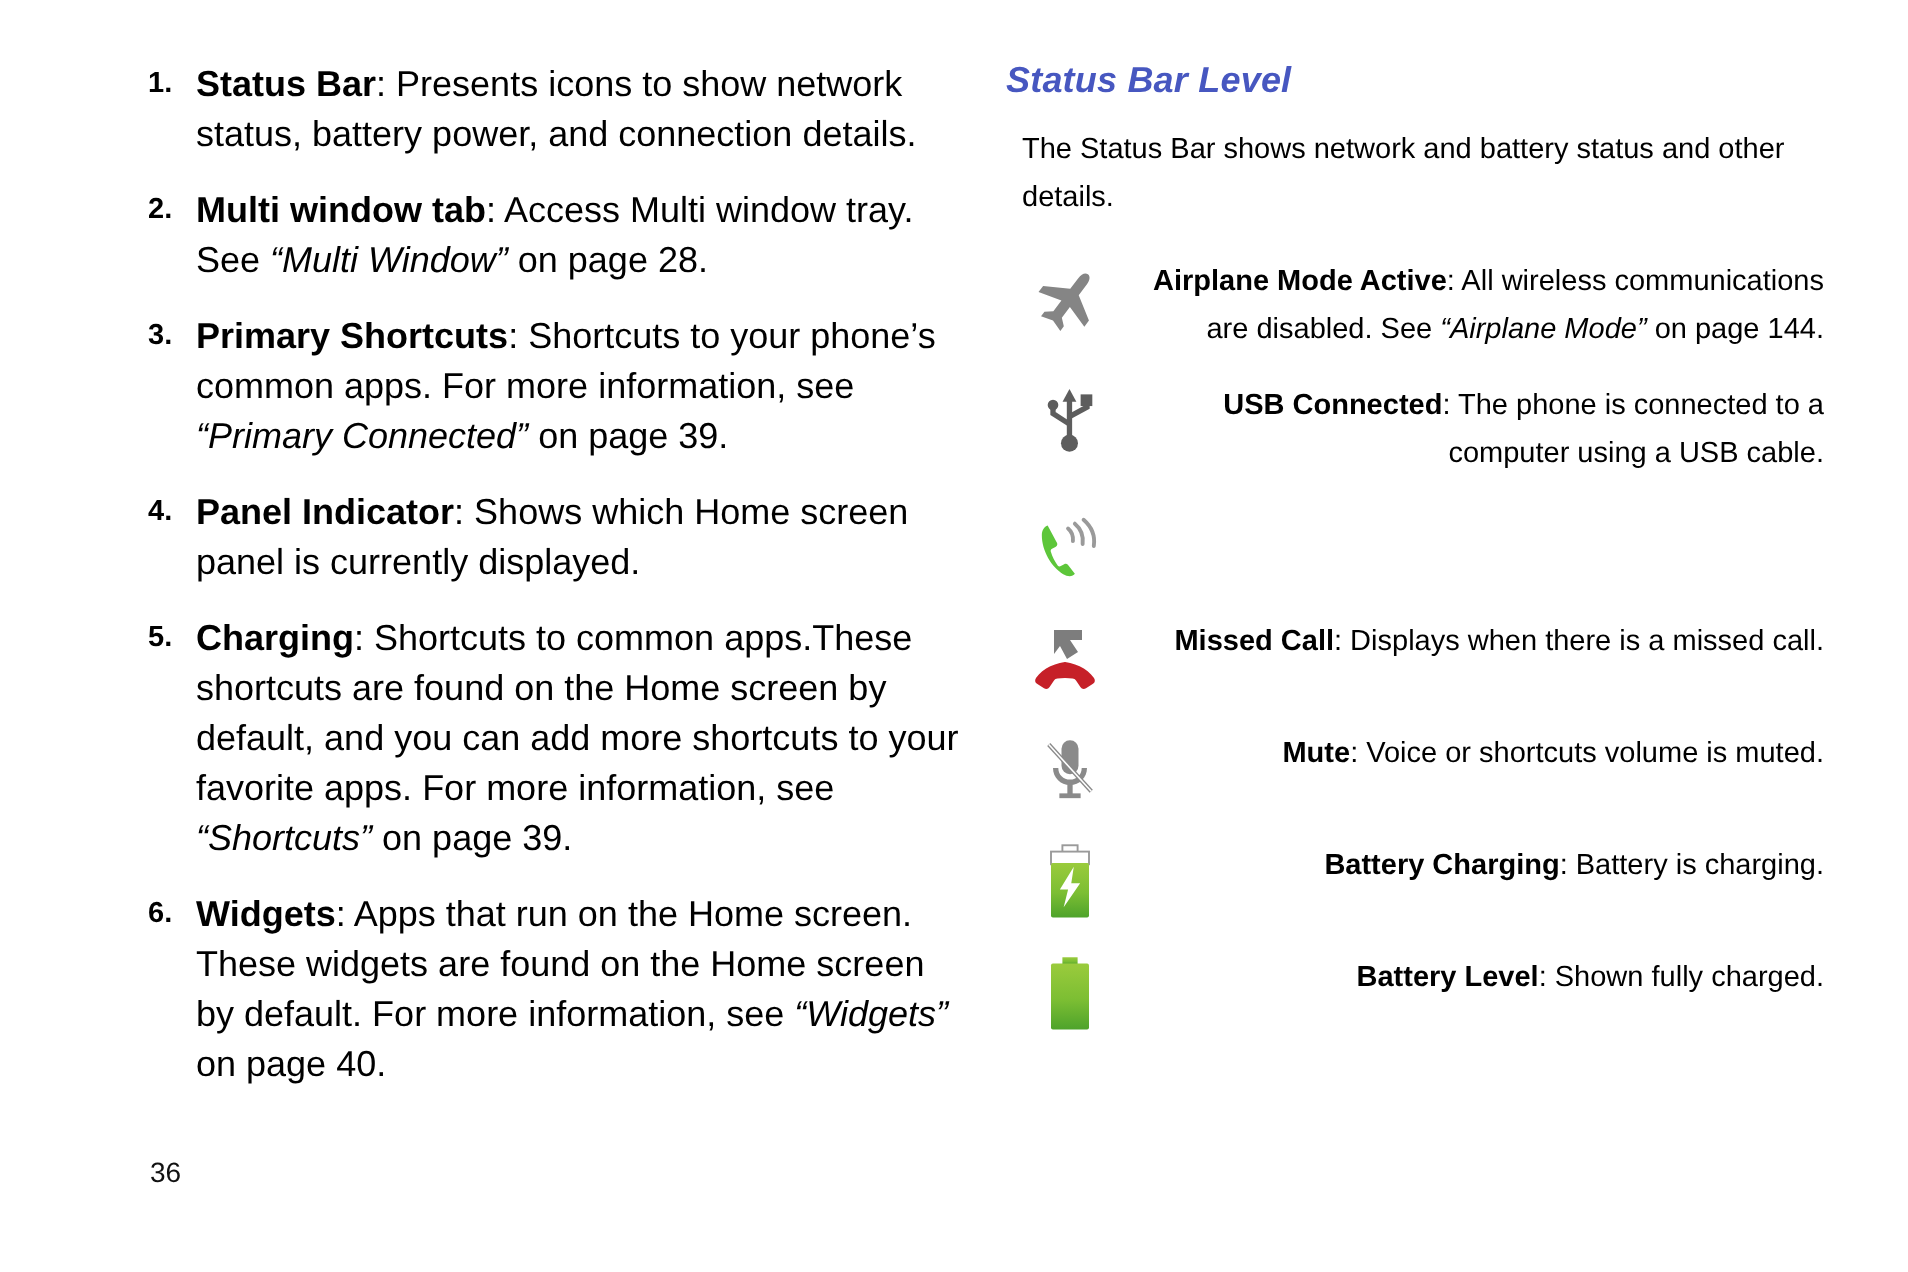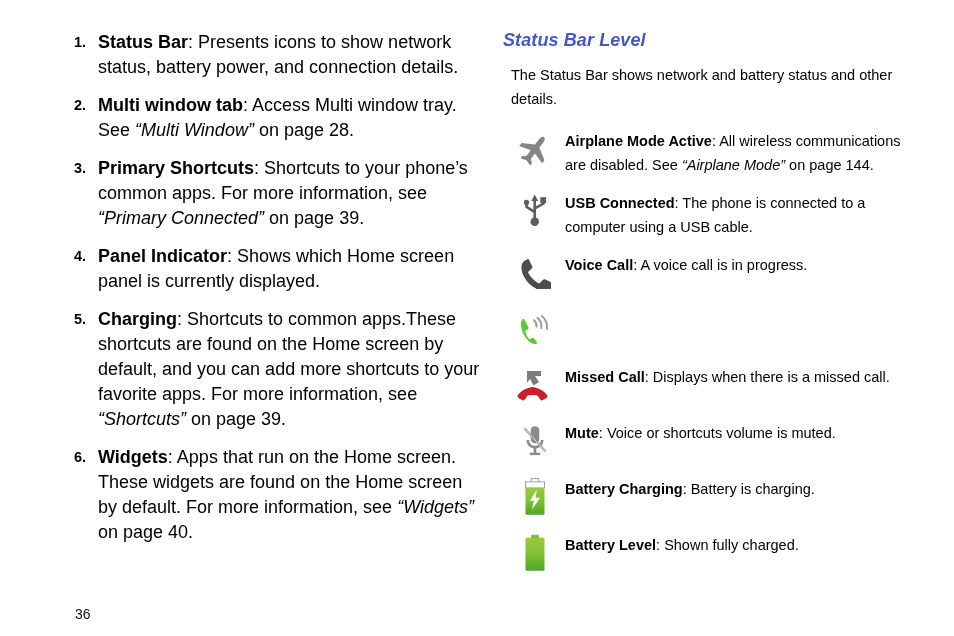--- a/index.html
+++ b/index.html
@@ -73,20 +73,21 @@
   .section-intro {
     font-size: 14.5px;
     line-height: 24px;
     margin: 0 0 14px 11px;
     width: 400px;
   }
 
   
   .icon-list {
     margin-left: 5px;
+    text-align: right;
   }
   .icon-row {
     display: flex;
     align-items: flex-start;
     margin-bottom: 10px;
   }
   .icon-cell {
     flex: 0 0 60px;
     width: 60px;
     height: 46px;
@@ -107,21 +108,20 @@
 
   .glyph { display: block; }
 
   
   .page-number {
     position: absolute;
     left: 75px;
     top: 578px;
     font-size: 14px;
     color: #111;
-    margin-top: 28px;
   }
 </style>
 </head>
 <body>
 
 <div class="page">
 
   <div class="col-left">
 
     <div class="num-item">
@@ -184,28 +184,20 @@
               <path d="M27.5 34 L12 24 L12 15" fill="none" stroke-width="5"></path>
               <circle cx="12" cy="16" r="5" stroke-width="0"></circle>
               <path d="M27.5 27 L44 18 L44 12" fill="none" stroke-width="5"></path>
               <rect x="38" y="6" width="11" height="11" stroke-width="0"></rect>
             </g>
           </svg>
         </div>
         <div class="icon-text"><b>USB Connected</b><span>: The phone is connected to a computer using a USB cable.</span></div>
       </div>
 
-      <div class="icon-row">
-        <div class="icon-cell">
-          <svg class="glyph" width="32" height="32" viewBox="0 0 64 64">
-            <path fill="#4d4d4d" d="M18 5 c-5 0 -12 5 -13 13 c-1.5 12 7 27 15 35 c8 8 23 16.5 35 15 c8 -1 13 -8 13 -13 c0 -2 -1 -3 -3 -4 l-12 -6 c-2 -1 -4 -0.5 -5.5 1 l-5 5.5 c-1 1.2 -2.5 1.5 -4 0.7 c-4 -2.2 -8 -5.6 -11 -8.6 c-3 -3 -6.4 -7 -8.6 -11 c-0.8 -1.5 -0.5 -3 0.7 -4 l5.5 -5 c1.5 -1.5 2 -3.5 1 -5.5 l-6 -12 c-1 -2 -2 -3 -4 -3 z"></path>
-          </svg>
-        </div>
-        <div class="icon-text"><b>Voice Call</b><span>: A voice call is in progress.</span></div>
-      </div>
 
       <div class="icon-row">
         <div class="icon-cell">
           <svg class="glyph" width="34" height="34" viewBox="0 0 70 70">
             <path fill="#5dc63a" d="M12 14 c-3.5 1 -6 5 -6 10 c0 16 10 33 22 40 c5 3 10 2.5 12 -0.5 l-7 -9 c-1 -1.3 -2.6 -1.6 -4 -0.8 l-3.4 2 c-1.2 0.7 -2.5 0.4 -3.3 -0.7 c-3 -4 -5.5 -9 -7 -14 c-0.5 -1.4 0 -2.6 1.2 -3.2 l3.5 -1.8 c1.5 -0.8 2.2 -2.3 1.8 -3.9 z"></path>
             <g fill="none" stroke="#9a9a9a" stroke-width="4" stroke-linecap="round">
               <path d="M40 12 c6 5 9 13 8 21"></path>
               <path d="M49 8 c8 7 12 17 10.5 27"></path>
               <path d="M33 17 c3.5 3 5.5 8 5 13"></path>
             </g>

